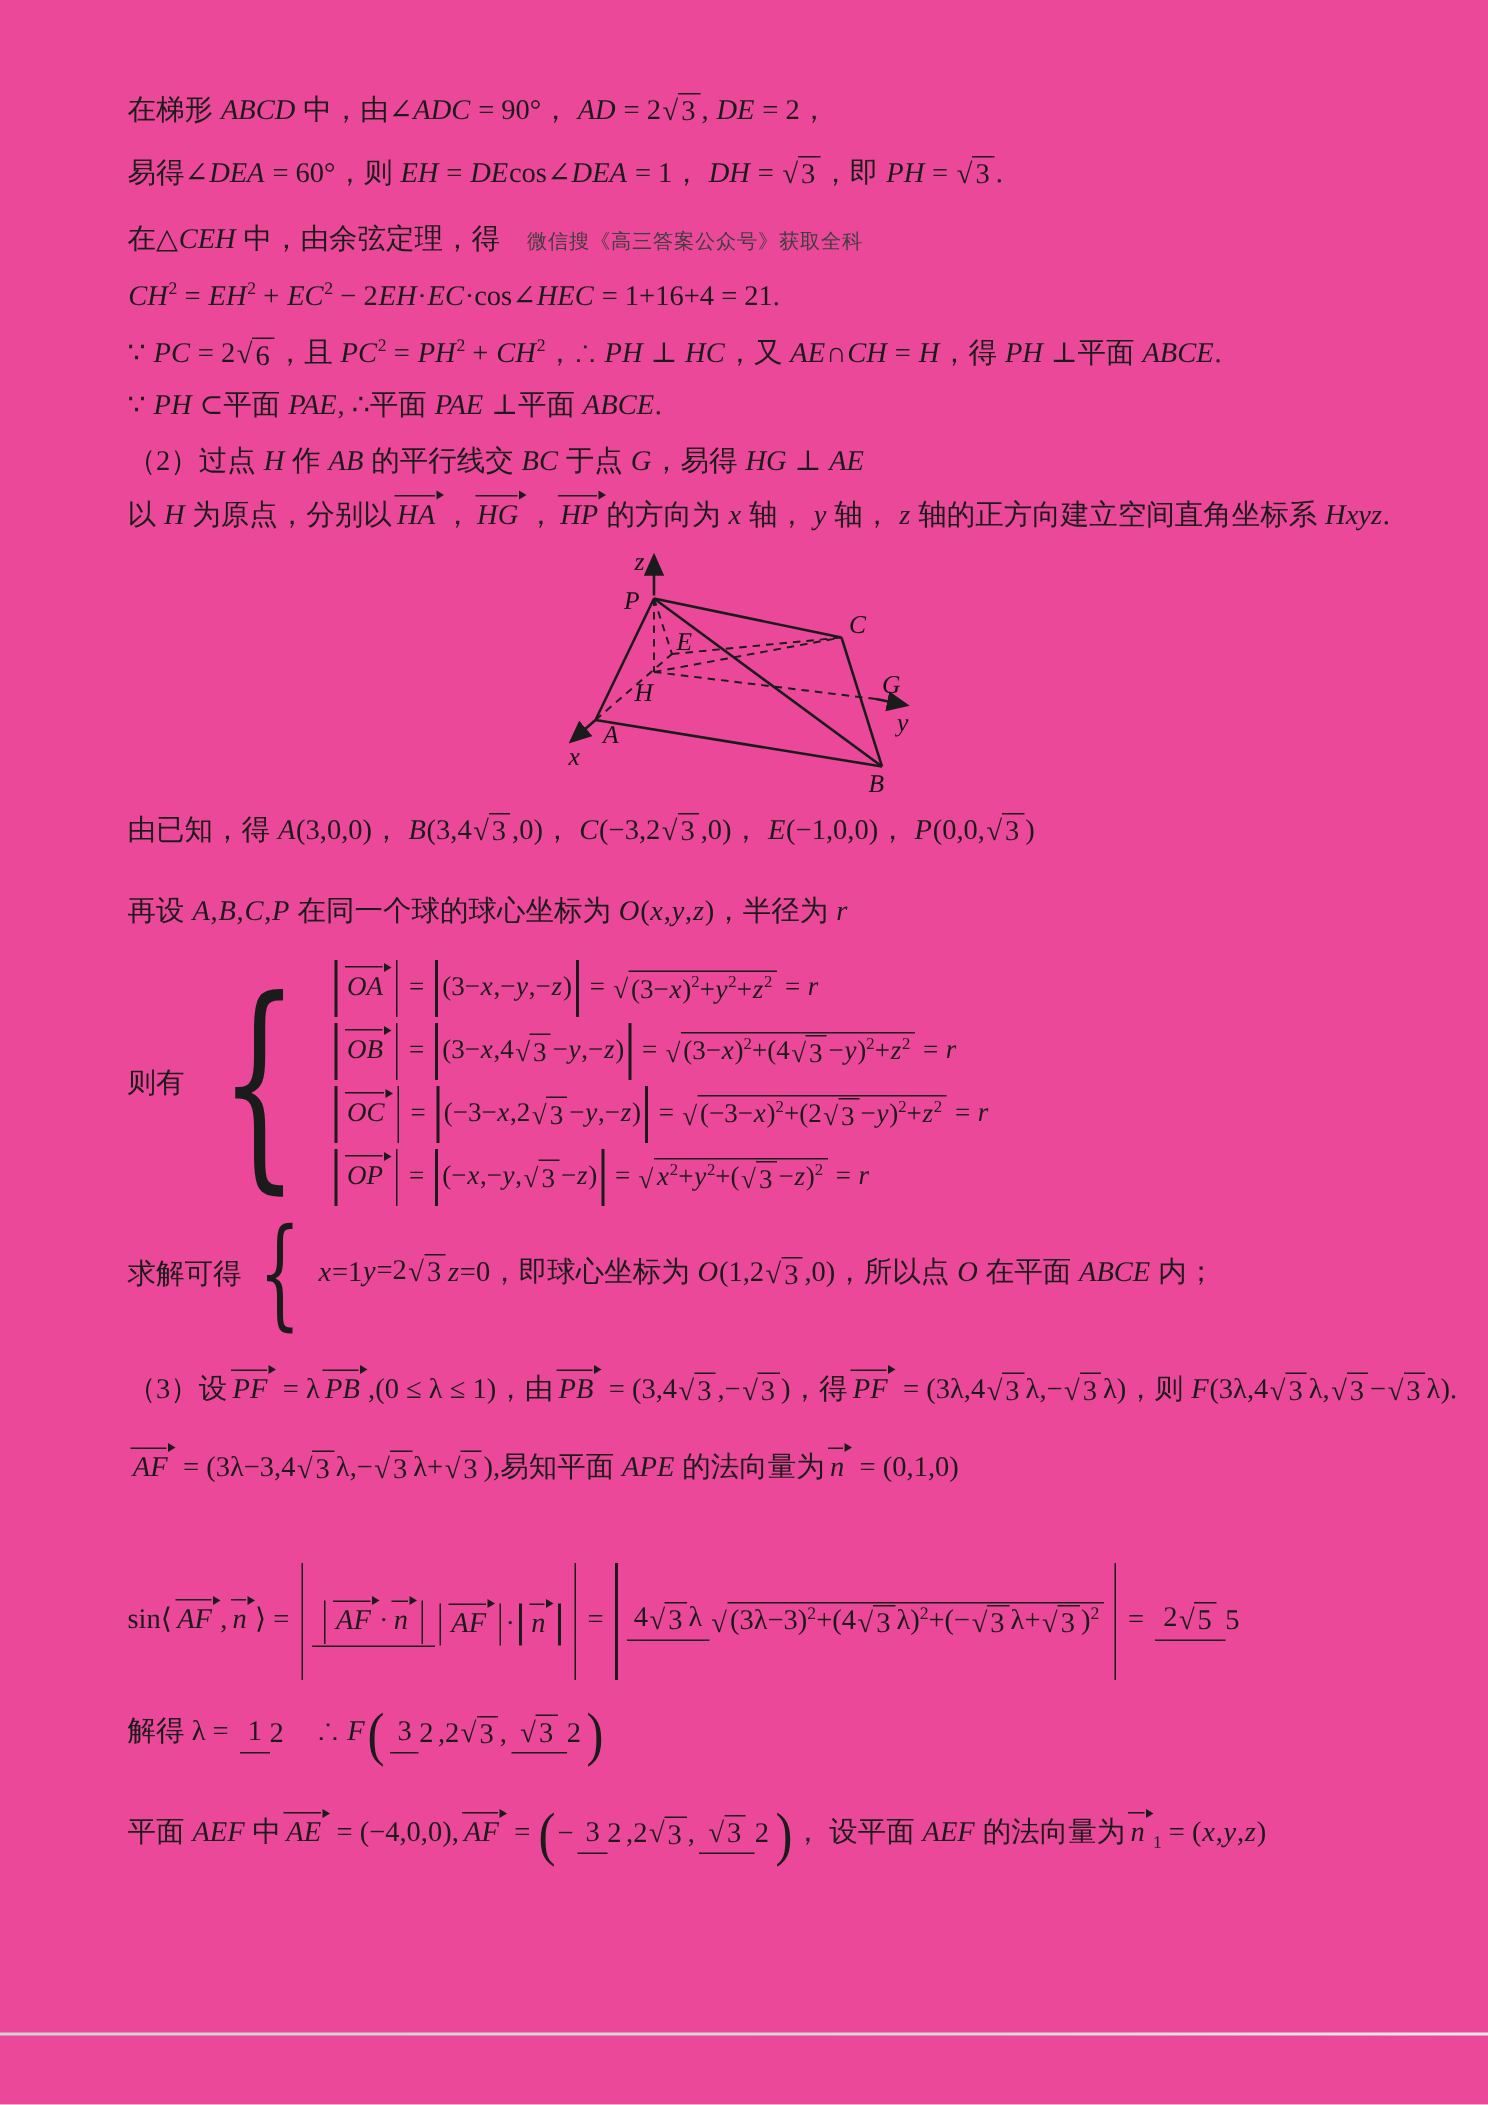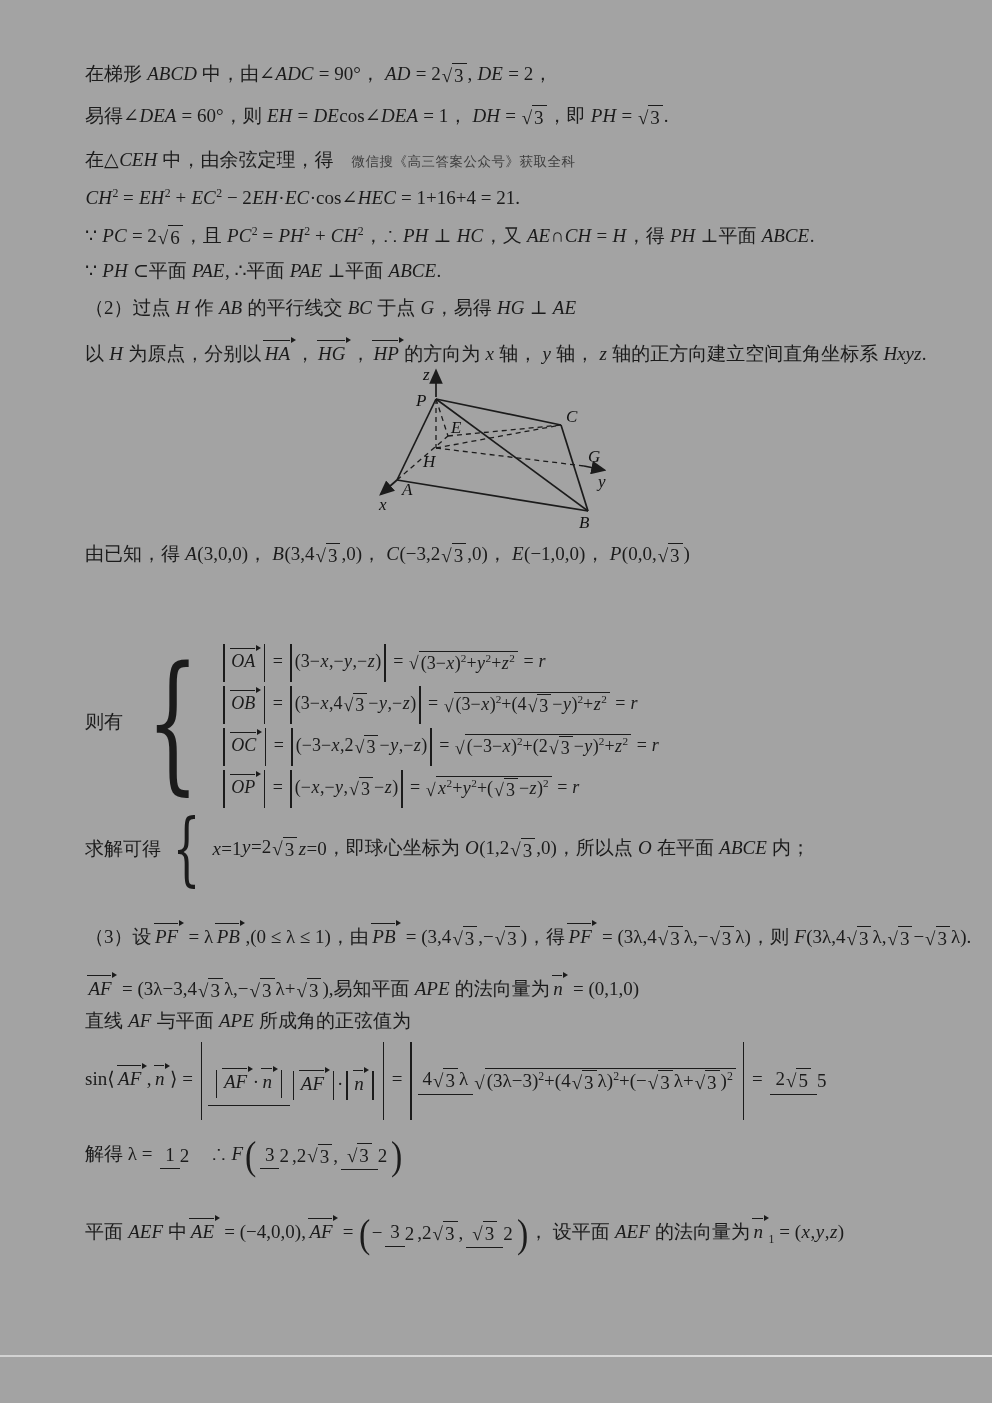--- a/index.html
+++ b/index.html
@@ -1,27 +1,27 @@
 <!DOCTYPE html>
 <html><head>
 <meta charset="utf-8">
 <style>
   html,body{margin:0;padding:0;background:#ffffff;}
-  .page{position:relative;width:992px;height:1403px;background:#a3a3a3;overflow:hidden;
+  .page{position:relative;width:992px;height:1403px;background:#ec4899;overflow:hidden;
         font-family:"Liberation Serif","DejaVu Serif",serif;color:#1b1b1b;}
   .line{position:absolute;left:85px;right:30px;font-size:19px;line-height:1.5;white-space:nowrap;}
   .math-root i{font-style:italic;padding:0 .5px;}
   sup{font-size:.62em;}
   sub{font-size:.62em;}
   
   .sqrt{display:inline-flex;align-items:stretch;vertical-align:middle;margin:0 1px;}
   .rad{display:flex;align-items:flex-end;line-height:1.1;transform:translateY(-1px);}
   .radbody{border-top:1.4px solid #1b1b1b;padding:0 3px 0 2px;line-height:1.25;}
   
-  .vec{position:relative;display:inline-block;padding:5px 4px 0 2px;line-height:1.05;margin:12px 1px;}
+  .vec{position:relative;display:inline-block;padding:5px 4px 0 2px;line-height:1.05;margin:2px 1px;}
   .vec::before{content:"";position:absolute;left:1px;right:5px;top:1px;border-top:1.3px solid #1b1b1b;}
   .vec::after{content:"";position:absolute;right:-1px;top:-1.6px;width:0;height:0;
               border-top:3px solid transparent;border-bottom:3px solid transparent;border-left:5.5px solid #1b1b1b;}
   
   .vbar{display:inline-block;width:1.4px;height:1.7em;background:#1b1b1b;vertical-align:middle;margin:0 3px;}
   
   .frac{display:inline-flex;align-items:center;vertical-align:middle;margin:0 3px;line-height:1.3;}
   .frac .num{border-bottom:1.4px solid #1b1b1b;padding:0 5px 1px;}
   .frac .den{padding-top:1px;}
   .frac .vbar{height:1.5em;}
@@ -120,20 +120,21 @@
   <div class="line" style="top:540px"><span class="math-root">由已知，得 <i>A</i>(3,0,0)， <i>B</i>(3,4<span class="sqrt">
           <span class="rad">√</span>
           <span class="radbody">3</span>
         </span>,0)， <i>C</i>(−3,2<span class="sqrt">
           <span class="rad">√</span>
           <span class="radbody">3</span>
         </span>,0)， <i>E</i>(−1,0,0)， <i>P</i>(0,0,<span class="sqrt">
           <span class="rad">√</span>
           <span class="radbody">3</span>
         </span>)</span></div>
+  <div class="line" style="top:594px"><span class="math-root">再设 <i>A</i>,<i>B</i>,<i>C</i>,<i>P</i> 在同一个球的球心坐标为 <i>O</i>(<i>x</i>,<i>y</i>,<i>z</i>)，半径为 <i>r</i></span></div>
 
   <div class="sysblock">
     <span class="syslabel math-root">则有</span>
     <span class="brace">{</span>
     <div class="syseqs">
       <div class="sys-eq">
           <span class="math-root"><span class="vbar"></span><span class="vec"><i>OA</i></span><span class="vbar"></span> = <span class="vbar"></span>(3−<i>x</i>,−<i>y</i>,−<i>z</i>)<span class="vbar"></span> = <span class="sqrt">
               <span class="rad">√</span>
               <span class="radbody">(3−<i>x</i>)<sup>2</sup>+<i>y</i><sup>2</sup>+<i>z</i><sup>2</sup></span>
             </span> = <i>r</i></span>
@@ -225,21 +226,20 @@
   <div class="line" style="top:962px"><span class="math-root"><span class="vec"><i>AF</i></span> = (3λ−3,4<span class="sqrt">
           <span class="rad">√</span>
           <span class="radbody">3</span>
         </span>λ,−<span class="sqrt">
           <span class="rad">√</span>
           <span class="radbody">3</span>
         </span>λ+<span class="sqrt">
           <span class="rad">√</span>
           <span class="radbody">3</span>
         </span>),易知平面 <i>APE</i> 的法向量为<span class="vec"><i>n</i></span> = (0,1,0)</span></div>
-  <div class="line" style="top:1007px"><span class="math-root">直线 <i>AF</i> 与平面 <i>APE</i> 所成角的正弦值为</span></div>
 
   <div class="line sin" style="top:1042px"><span class="math-root">sin⟨<span class="vec"><i>AF</i></span>,<span class="vec"><i>n</i></span>⟩ = <span class="vbar"></span><span class="frac">
           <span class="num"><span class="vbar"></span><span class="vec"><i>AF</i></span>·<span class="vec"><i>n</i></span><span class="vbar"></span></span>
           <span class="den"><span class="vbar"></span><span class="vec"><i>AF</i></span><span class="vbar"></span>·<span class="vbar"></span><span class="vec"><i>n</i></span><span class="vbar"></span></span>
         </span><span class="vbar"></span> = <span class="vbar"></span><span class="frac">
           <span class="num">4<span class="sqrt">
               <span class="rad">√</span>
               <span class="radbody">3</span>
             </span>λ</span>
           <span class="den"><span class="sqrt">

